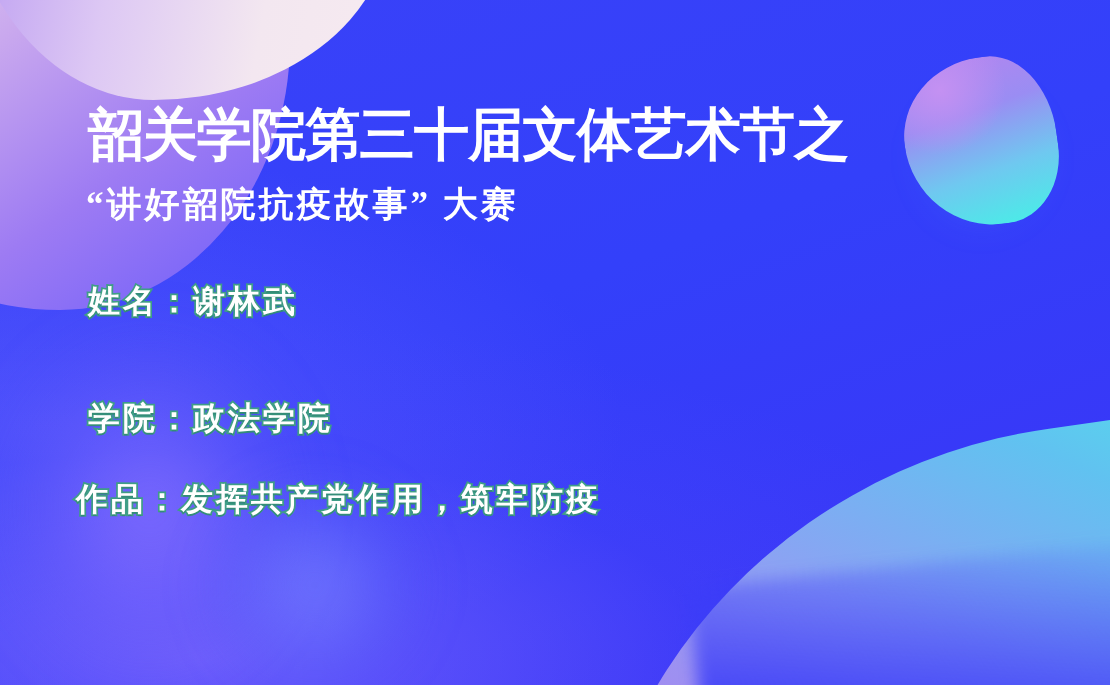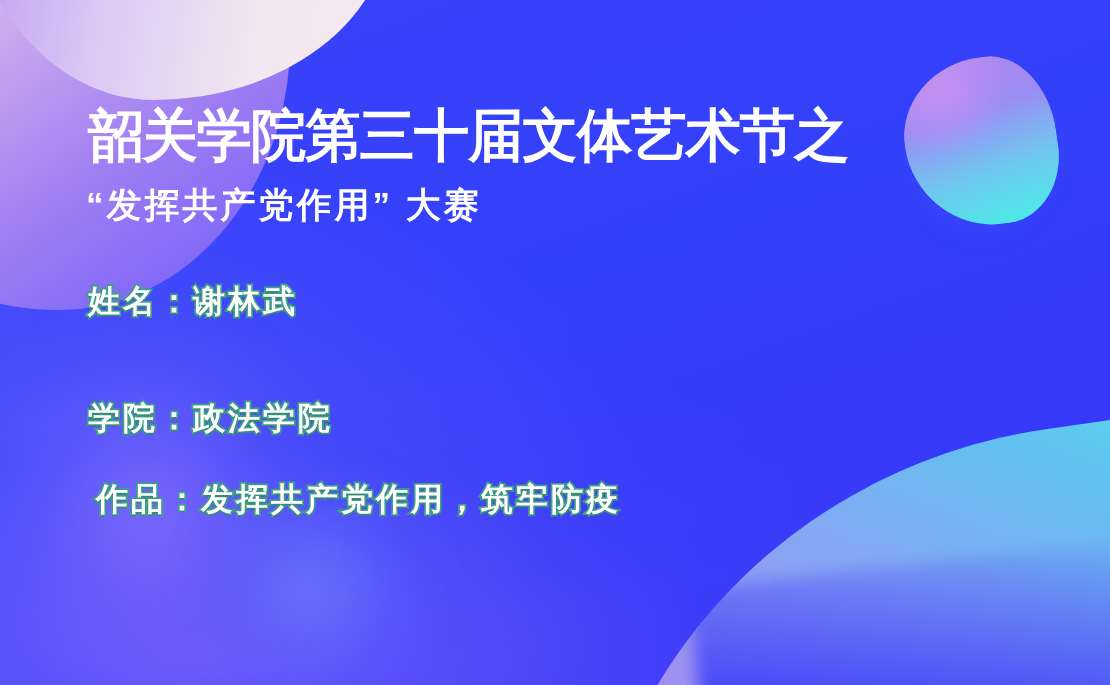--- a/index.html
+++ b/index.html
@@ -6,21 +6,21 @@
     margin: 0;
     padding: 0;
     background: #2b31e8;
   }
   #stage {
     position: relative;
     width: 1110px;
     height: 685px;
     overflow: hidden;
     background: #3340fa;
-    font-family: Liberation Sans, sans-serif;
+    font-family: Liberation Serif, serif;
   }
 
   
   .bg-layer { position: absolute; pointer-events: none; }
 
   
   #bg-base {
     inset: 0;
     background:
       radial-gradient(120% 80% at 18% 96%, rgba(150,120,255,0.55) 0%, rgba(90,80,250,0.18) 38%, rgba(51,64,250,0) 62%),
@@ -158,21 +158,21 @@
     font-weight: 700;
     letter-spacing: 3px;
     white-space: nowrap;
     -webkit-text-stroke: 3.5px #3f9e86;
     paint-order: stroke fill;
     text-shadow: 0 2px 0 rgba(40,120,105,0.45);
   }
 
   #line-name  { left: 88px; top: 272px; }
   #line-dept  { left: 88px; top: 372px; margin-top: 17px; }
-  #line-work1 { left: 96px; top: 470px; }
+  #line-work1 { left: 76px; top: 470px; }
   #line-work2 { left: 268px; top: 544px; }
 </style>
 </head>
 <body>
 
 <div id="stage">
 
   <div class="bg-layer" id="bg-base"></div>
   <div class="bg-layer" id="bg-glow-left"></div>
   <div class="bg-layer" id="bg-glow-left2"></div>
@@ -180,21 +180,21 @@
   <div class="bg-layer" id="bg-wave-br-mask"></div>
   <div class="bg-layer" id="bg-blob-topleft"></div>
   <div class="bg-layer" id="bg-sweep-top"></div>
   <div class="bg-layer" id="bg-blob-right-glow"></div>
   <div class="bg-layer" id="bg-blob-right"></div>
   <div class="bg-layer" id="bg-corner-cyan"></div>
 
   <div id="content">
     <div class="title-main">韶关学院第三十届文体艺术节之</div>
 
-    <div class="title-sub">“发挥共产党作用” 大赛</div>
+    <div class="title-sub">“讲好韶院抗疫故事” 大赛</div>
 
     <div class="info-line" id="line-name">姓名：谢林武</div>
 
     <div class="info-line" id="line-dept">学院：政法学院</div>
 
     <div class="info-line" id="line-work1">作品：发挥共产党作用，筑牢防疫</div>
 
   </div>
 
 </div>

